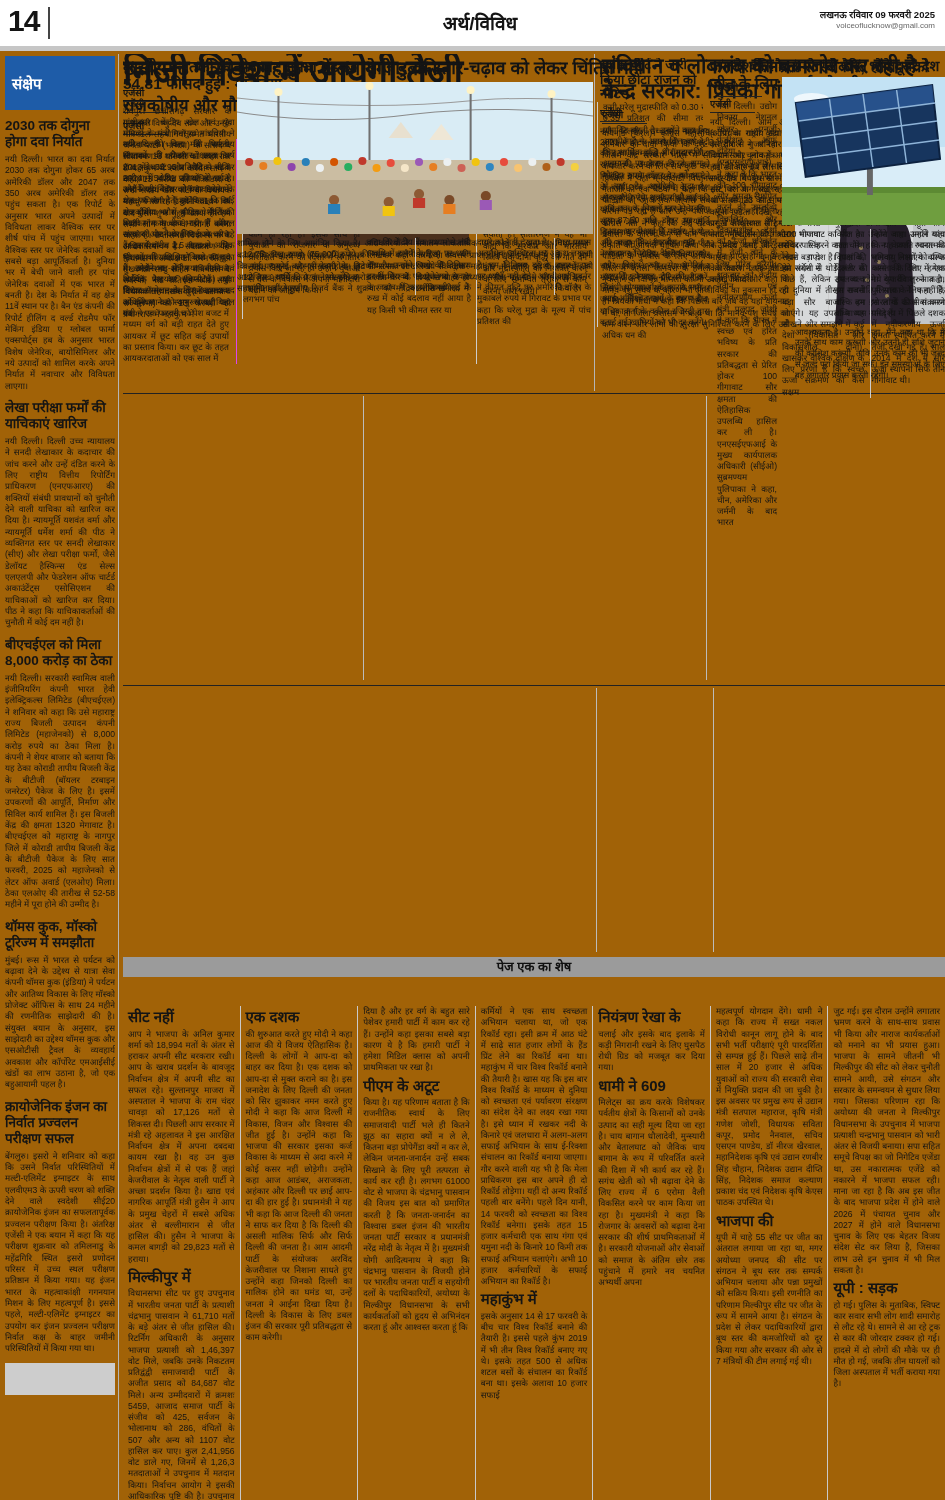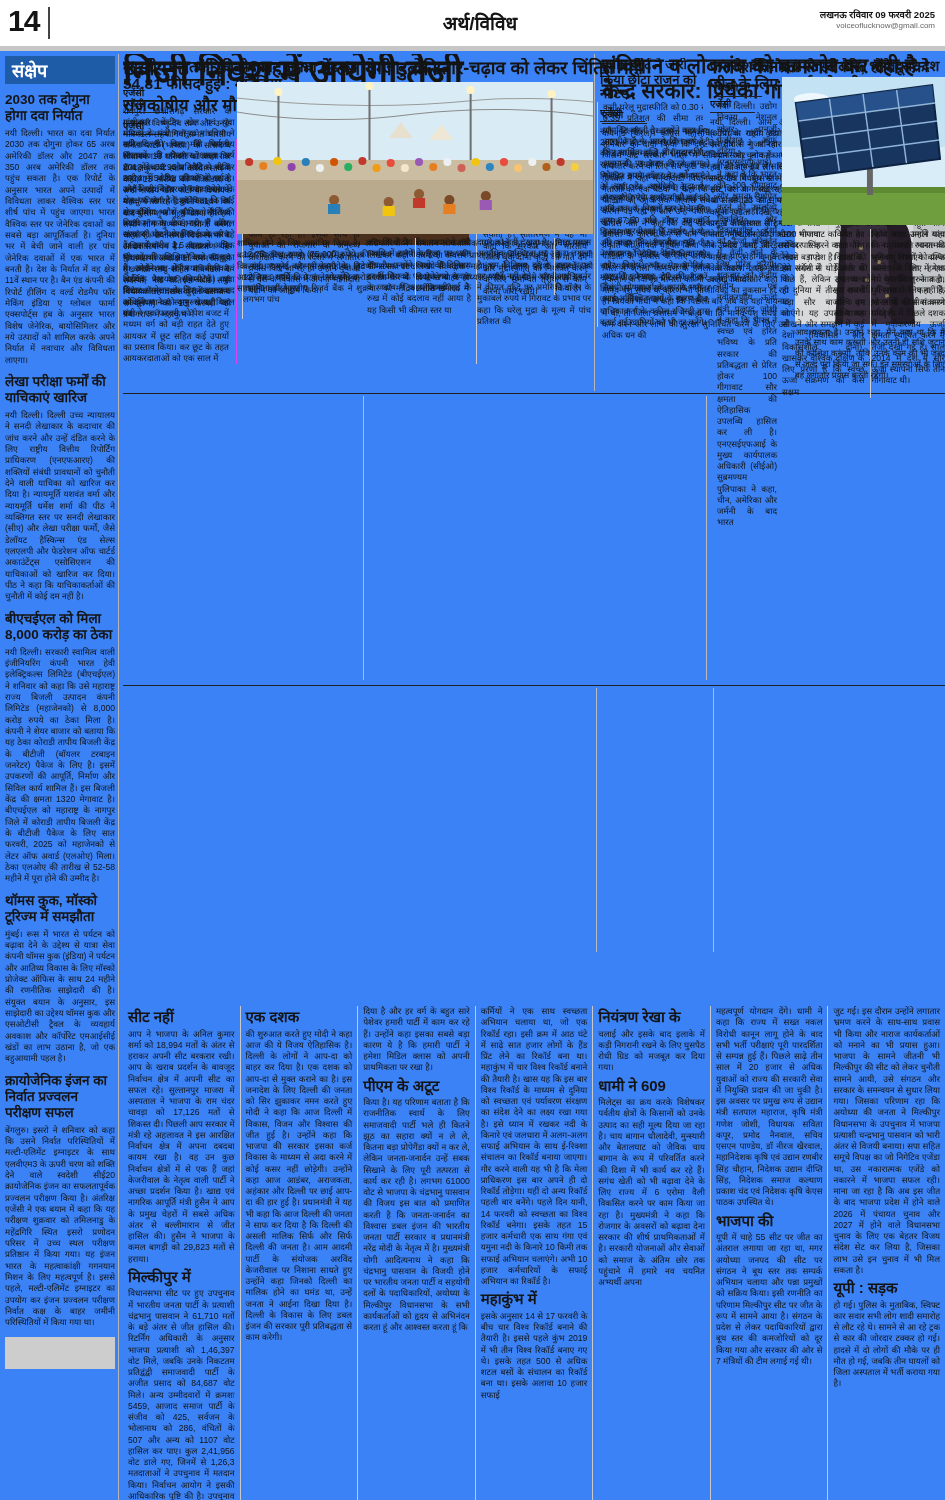--- a/index.html
+++ b/index.html
@@ -1,30 +1,30 @@
 <!DOCTYPE html>
 <html><head>
 <meta charset="utf-8">
 <style>
   html,body{margin:0;padding:0;background:#e9e9e9;}
-  .page{position:relative;width:945px;height:1500px;margin:0 auto;background:#3b82f6;
+  .page{position:relative;width:945px;height:1500px;margin:0 auto;background:#a16207;
         font-family:"Liberation Sans",sans-serif;color:#141414;overflow:hidden;}
   
   .hdr{position:absolute;left:0;top:0;width:945px;height:46px;border-bottom:5px solid #c6c6c6;background:#fff;}
   .hdr-num{position:absolute;left:8px;top:4px;font-size:30px;font-weight:bold;letter-spacing:-1px;}
   .hdr-vbar{position:absolute;left:48px;top:7px;width:2px;height:32px;background:#444;}
   .masthead{position:absolute;left:56px;top:5px;font-size:27px;font-weight:bold;letter-spacing:-.5px;white-space:nowrap;}
   .masthead .of{color:#9b9b9b;}
   .hdr-section{position:absolute;left:380px;width:200px;top:10px;text-align:center;font-size:19px;font-weight:bold;}
   .hdr-date{position:absolute;right:10px;top:9px;text-align:right;font-size:9.5px;font-weight:bold;line-height:1.3;}
   .hdr-mail{font-size:8px;color:#666;font-weight:normal;}
   
   .vrule-main{position:absolute;left:118px;top:54px;bottom:0;width:1px;background:#b5b5b5;}
   .sb{position:absolute;left:5px;top:56px;width:110px;height:1440px;overflow:hidden;}
-  .sb-title{background:#1e5ca8;color:#fff;font-weight:bold;font-size:18px;padding:2px 7px;margin-bottom:2px;}
+  .sb-title{background:#1e5ca8;color:#fff;font-weight:bold;font-size:15px;padding:17px 7px;margin-bottom:2px;}
   .sb h3{font-size:13.5px;line-height:1.18;margin:8px 0 4px;font-weight:bold;}
   .sb p{font-size:8.6px;line-height:1.32;text-align:justify;margin:0 0 5px;}
   .adbox{height:32px;background:#cdcdcd;margin-top:8px;}
   
   .main{position:absolute;left:123px;top:54px;width:822px;height:1446px;}
   .byline{font-size:9.5px;font-weight:bold;border-bottom:1px solid #222;display:inline-block;
           padding:0 24px 2px 0;margin:3px 0 4px;}
   .bodytxt,.col{font-size:8.6px;line-height:1.31;text-align:justify;}
   .cols{display:flex;gap:7px;}
   .cols .col{flex:1;min-width:0;}
@@ -339,20 +339,21 @@
           <div class="under-cols">
             <div class="col">100 गीगावाट का मील का पत्थर पार करने वाला चौथा सबसे बड़ा देश है। हालांकि, हम जर्मनी से थोड़े अंतर से पीछे हैं, लेकिन हम जल्द ही दुनिया में तीसरा सबसे बड़ा सौर बाजार बन जाएंगे। यह उपलब्धि यह सीखने और समझने में कई देशों (विकसित और विकासशील दोनों), खासकर वैश्विक दक्षिण के लिए प्रेरणा है कि स्वच्छ ऊर्जा संक्रमण को कैसे सक्षम</div>
             <div class="col">किया जाए। उन्होंने कहा कि यह प्रगति भारत की जलवायु लक्ष्यों को प्राप्त करने की दिशा में एक नये युग की शुरुआत है। पुलिपाका ने कहा कि भारत के ऊर्जा संक्रमण परिदृश्य में पिछले दशक में नवीकरणीय ऊर्जा क्षमता स्थापित करने में तेजी देखी गई है। साल 2014 में देश में सौर ऊर्जा स्थापना सिर्फ तीन गीगावाट थी।</div>
           </div>
         </div>
       </div>
     </article>
     <div class="vr3a"></div>
     <div class="vr3b"></div>
 
+    <div class="cbar">पेज एक का शेष</div>
     <div class="cont">
       <div class="ccol">
         <h4>सीट नहीं</h4>
         <p>आप ने भाजपा के अनिल कुमार शर्मा को 18,994 मतों के अंतर से हराकर अपनी सीट बरकरार रखी। आप के खराब प्रदर्शन के बावजूद निर्वाचन क्षेत्र में अपनी सीट का सफल रहे। सुल्तानपुर माजरा में अस्पताल ने भाजपा के राम चंदर चावड़ा को 17,126 मतों से शिकस्त दी। पिछली आप सरकार में मंत्री रहे अहलावत ने इस आरक्षित निर्वाचन क्षेत्र में अपना दबदबा कायम रखा है। वह उन कुछ निर्वाचन क्षेत्रों में से एक हैं जहां केजरीवाल के नेतृत्व वाली पार्टी ने अच्छा प्रदर्शन किया है। खाद्य एवं नागरिक आपूर्ति मंत्री हुसैन ने आप के प्रमुख चेहरों में सबसे अधिक अंतर से बल्लीमारान से जीत हासिल की। हुसैन ने भाजपा के कमल बागड़ी को 29,823 मतों से हराया।</p>
         <h4>मिल्कीपुर में</h4>
         <p>विधानसभा सीट पर हुए उपचुनाव में भारतीय जनता पार्टी के प्रत्याशी चंद्रभानु पासवान ने 61,710 मतों के बड़े अंतर से जीत हासिल की। रिटर्निंग अधिकारी के अनुसार भाजपा प्रत्याशी को 1,46,397 वोट मिले, जबकि उनके निकटतम प्रतिद्वंद्वी समाजवादी पार्टी के अजीत प्रसाद को 84,687 वोट मिले। अन्य उम्मीदवारों में क्रमशः 5459, आजाद समाज पार्टी के संजीव को 425, सर्वजन के भोलानाथ को 286, वंचितों के 507 और अन्य को 1107 वोट हासिल कर पाए। कुल 2,41,956 वोट डाले गए, जिनमें से 1,26,3 मतदाताओं ने उपचुनाव में मतदान किया। निर्वाचन आयोग ने इसकी आधिकारिक पुष्टि की है। उपचुनाव की मतगणना शनिवार को सम्पन्न हुई थी, जुड़े आंकड़े जारी किये गये। केजरीवाल पर हमला जारी रखते हुए मोदी ने कहा कि जिन्होंने दिल्ली को बदहाल किया, जनता ने उन्हें सबक सिखाया है।</p>
       </div>
       <div class="ccol">
         <h4>एक दशक</h4>
         <p>की शुरुआत करते हुए मोदी ने कहा आज की ये विजय ऐतिहासिक है। दिल्ली के लोगों ने आप-दा को बाहर कर दिया है। एक दशक को आप-दा से मुक्त कराने का है। इस जनादेश के लिए दिल्ली की जनता को सिर झुकाकर नमन करते हुए मोदी ने कहा कि आज दिल्ली में विकास, विजन और विश्वास की जीत हुई है। उन्होंने कहा कि भाजपा की सरकार इसका कर्ज विकास के माध्यम से अदा करने में कोई कसर नहीं छोड़ेगी। उन्होंने कहा आज आडंबर, अराजकता, अहंकार और दिल्ली पर छाई आप-दा की हार हुई है। प्रधानमंत्री ने यह भी कहा कि आज दिल्ली की जनता ने साफ कर दिया है कि दिल्ली की असली मालिक सिर्फ और सिर्फ दिल्ली की जनता है। आम आदमी पार्टी के संयोजक अरविंद केजरीवाल पर निशाना साधते हुए उन्होंने कहा जिनको दिल्ली का मालिक होने का घमंड था, उन्हें जनता ने आईना दिखा दिया है। दिल्ली के विकास के लिए डबल इंजन की सरकार पूरी प्रतिबद्धता से काम करेगी।</p>

